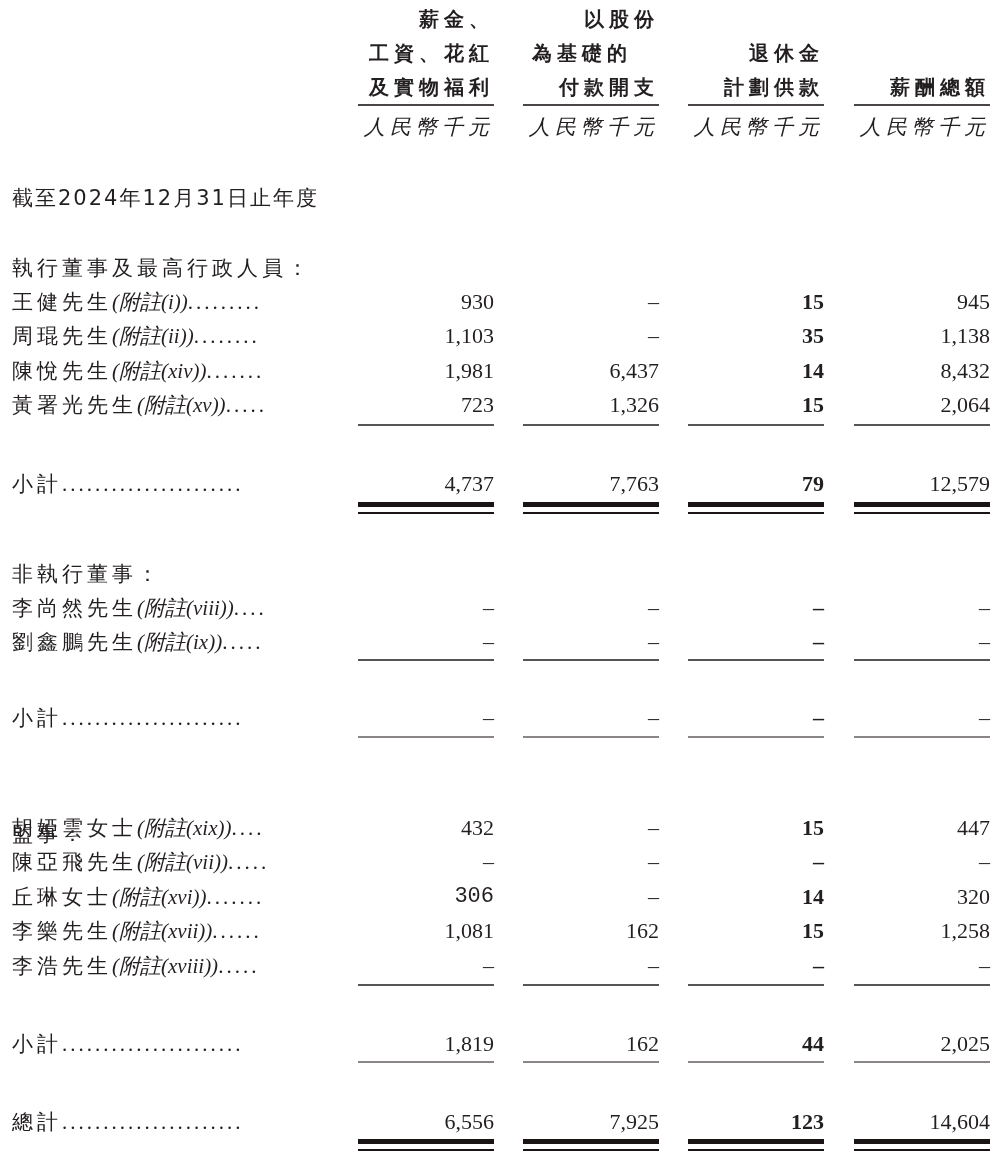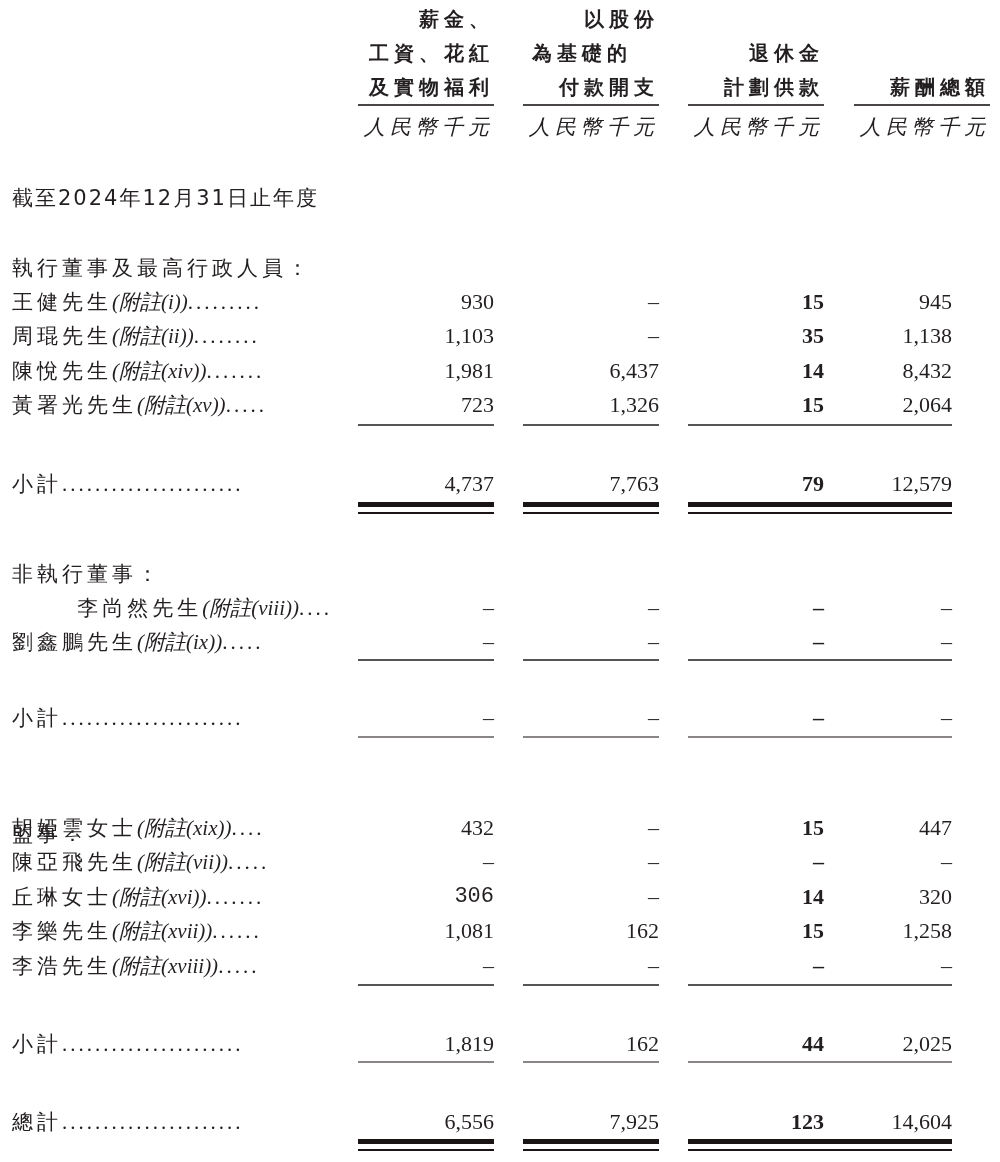--- a/index.html
+++ b/index.html
@@ -11,21 +11,21 @@
   .unit { position: absolute; font-family: "DejaVu Sans", sans-serif; font-style: italic;
           font-size: 21px; letter-spacing: 5px; text-align: right; white-space: nowrap; color: #231f20; }
   .hline { position: absolute; height: 2px; background: #4a4546; }
   .label { position: absolute; left: 12px; font-size: 21px; white-space: nowrap; line-height: 34px;
            font-family: "DejaVu Sans", sans-serif; letter-spacing: 4px; }
   .label .note { font-family: "Liberation Serif", serif; font-style: italic; letter-spacing: 0; }
   .label .dots { font-family: "Liberation Serif", serif; letter-spacing: 3px; }
   .rowline { position: absolute; left: 12px; width: 320px; height: 34px; overflow: hidden; white-space: nowrap; }
   .num { position: absolute; font-size: 22px; text-align: right; width: 136px; line-height: 34px;
          font-family: "Liberation Serif", serif; }
-  .c1 { left: 358px; } .c2 { left: 523px; } .c3 { left: 688px; font-weight: bold; } .c4 { left: 816px; }
+  .c1 { left: 358px; } .c2 { left: 523px; } .c3 { left: 688px; font-weight: bold; } .c4 { left: 854px; }
   .ul { position: absolute; width: 136px; height: 2px; background: #555; }
   .dbl-thick { position: absolute; width: 136px; height: 5px; background: #1a1415; }
   .dbl-thin { position: absolute; width: 136px; height: 2px; background: #1a1415; }
 </style>
 </head>
 <body>
 
 <div>
   <div class="hdr" style="left:358px;width:136px;top:2px;">薪金、</div>
   <div class="hdr" style="left:340px;width:154px;top:36px;">工資、花紅</div>
@@ -105,21 +105,21 @@
     <div class="dbl-thin c2" style="top:512px;"></div>
   <div class="dbl-thick c3" style="top:502px;"></div>
     <div class="dbl-thin c3" style="top:512px;"></div>
   <div class="dbl-thick c4" style="top:502px;"></div>
     <div class="dbl-thin c4" style="top:512px;"></div>
 </div>
 
 <div class="label" style="top:557px;">非執行董事：</div>
 
 <div>
-  <div class="rowline label" style="top:591px;text-align:right;"><span>李尚然先生</span><span class="note">(附註(viii))</span><span class="dots">....</span></div>
+  <div class="rowline label" style="top:591px;"><span>李尚然先生</span><span class="note">(附註(viii))</span><span class="dots">....</span></div>
   <div class="num c1" style="top:591px;">–</div>
   <div class="num c2" style="top:591px;">–</div>
   <div class="num c3" style="top:591px;">–</div>
   <div class="num c4" style="top:591px;">–</div>
 </div>
 <div>
   <div class="rowline label" style="top:625px;"><span>劉鑫鵬先生</span><span class="note">(附註(ix))</span><span class="dots">.....</span></div>
   <div class="num c1" style="top:625px;">–</div>
   <div class="num c2" style="top:625px;">–</div>
   <div class="num c3" style="top:625px;">–</div>

